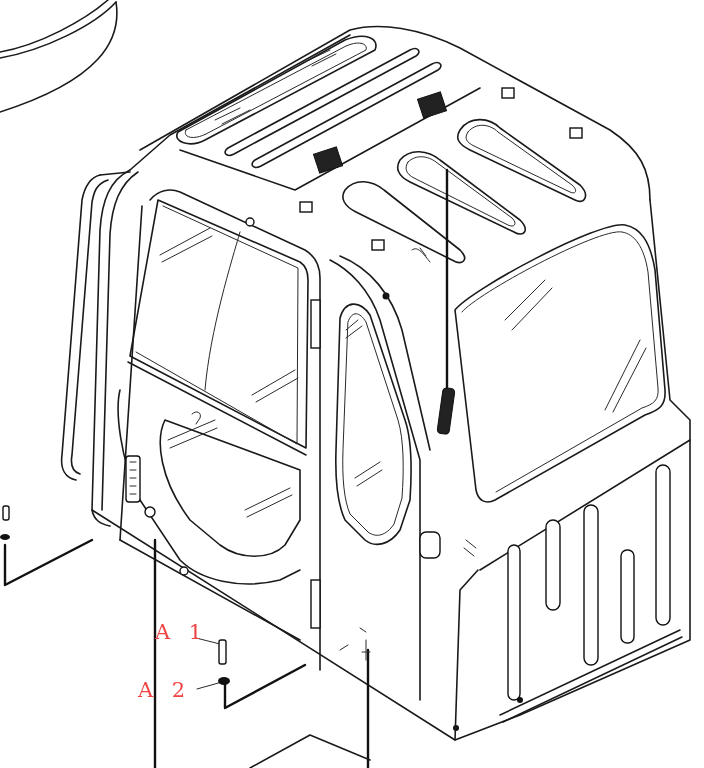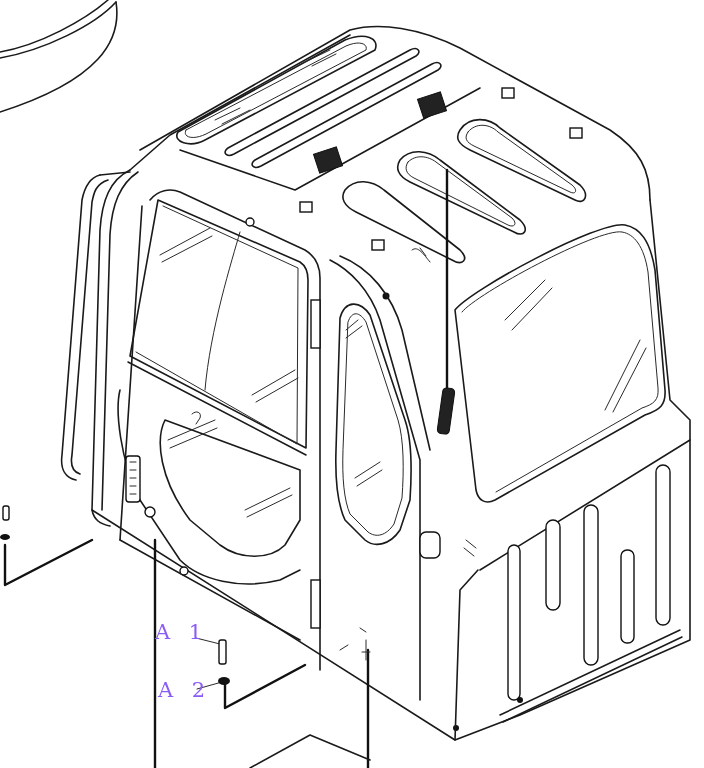--- a/index.html
+++ b/index.html
@@ -4,21 +4,21 @@
 <style>
   html, body { margin: 0; padding: 0; background: #ffffff; }
   body { width: 704px; height: 768px; overflow: hidden; position: relative; font-family: "DejaVu Serif", serif; }
   #canvas { position: absolute; left: 0; top: 0; width: 704px; height: 768px; }
   svg { position: absolute; left: 0; top: 0; }
   .ln { fill: none; stroke: #1a1a1a; stroke-width: 1.6; stroke-linecap: round; stroke-linejoin: round; }
   .thin { fill: none; stroke: #2a2a2a; stroke-width: 1; stroke-linecap: round; stroke-linejoin: round; }
   .thick { fill: none; stroke: #111; stroke-width: 2.4; stroke-linecap: round; stroke-linejoin: round; }
   .fill-dk { fill: #222; stroke: #111; stroke-width: 1; }
   .fill-w { fill: #fff; stroke: #111; stroke-width: 1.4; }
-  .label { position: absolute; font-size: 21px; color: #8b5cf6; letter-spacing: 6px; font-family: "DejaVu Serif", serif; white-space: nowrap; }
+  .label { position: absolute; font-size: 21px; color: #ef4444; letter-spacing: 6px; font-family: "DejaVu Serif", serif; white-space: nowrap; }
 </style>
 </head>
 <body>
 
 <div id="canvas">
 <svg width="704" height="768" viewBox="0 0 704 768">
 
   <g>
     <path class="ln" d="M0,52 C40,45 85,20 108,0"></path>
     <path class="ln" d="M0,58 C45,50 95,25 116,2"></path>
@@ -140,14 +140,14 @@
 
   <g>
     <rect class="fill-w" x="3" y="506" width="6" height="14" rx="2"></rect>
     <ellipse cx="5" cy="537" rx="5" ry="3" fill="#111"></ellipse>
     <rect class="fill-w" x="219" y="640" width="7" height="24" rx="2"></rect>
     <ellipse cx="224" cy="681" rx="6" ry="4" fill="#111"></ellipse>
   </g>
 </svg>
 
 <div class="label" style="left:155px; top:620px;">A 1</div>
-<div class="label" style="left:158px; top:678px;">A 2</div>
+<div class="label" style="left:138px; top:678px;">A 2</div>
 </div>
 
 </body></html>

